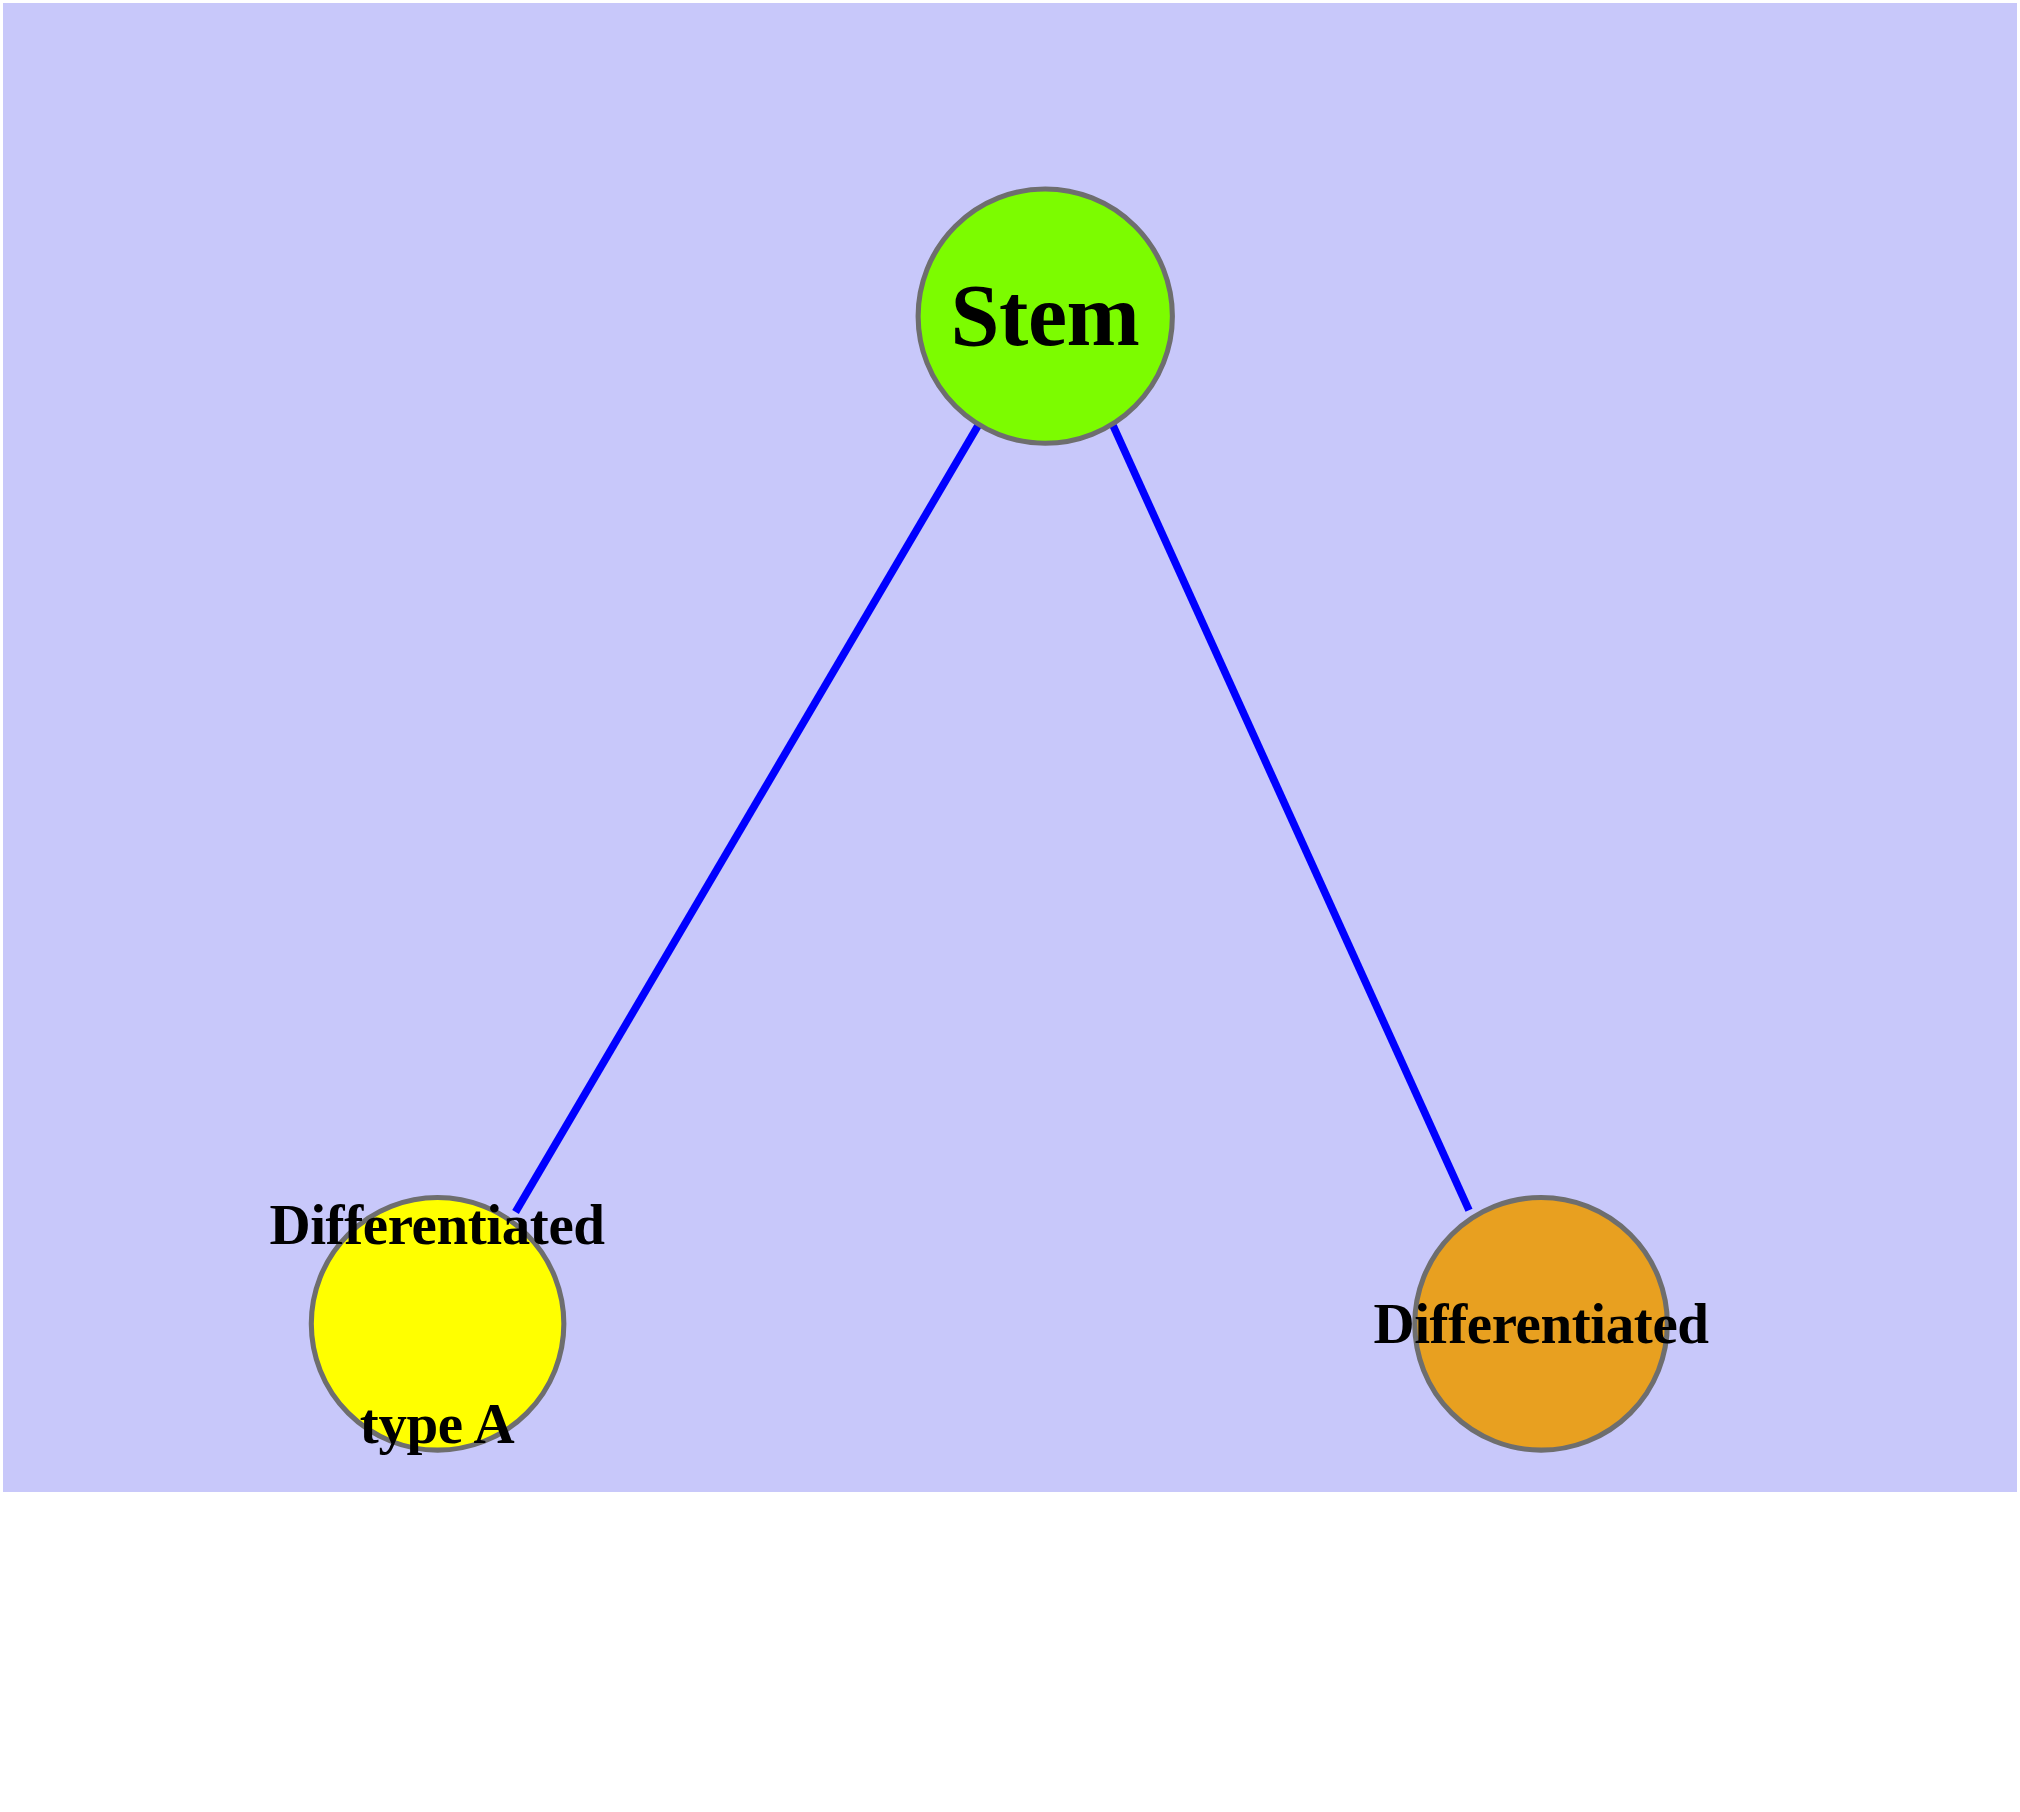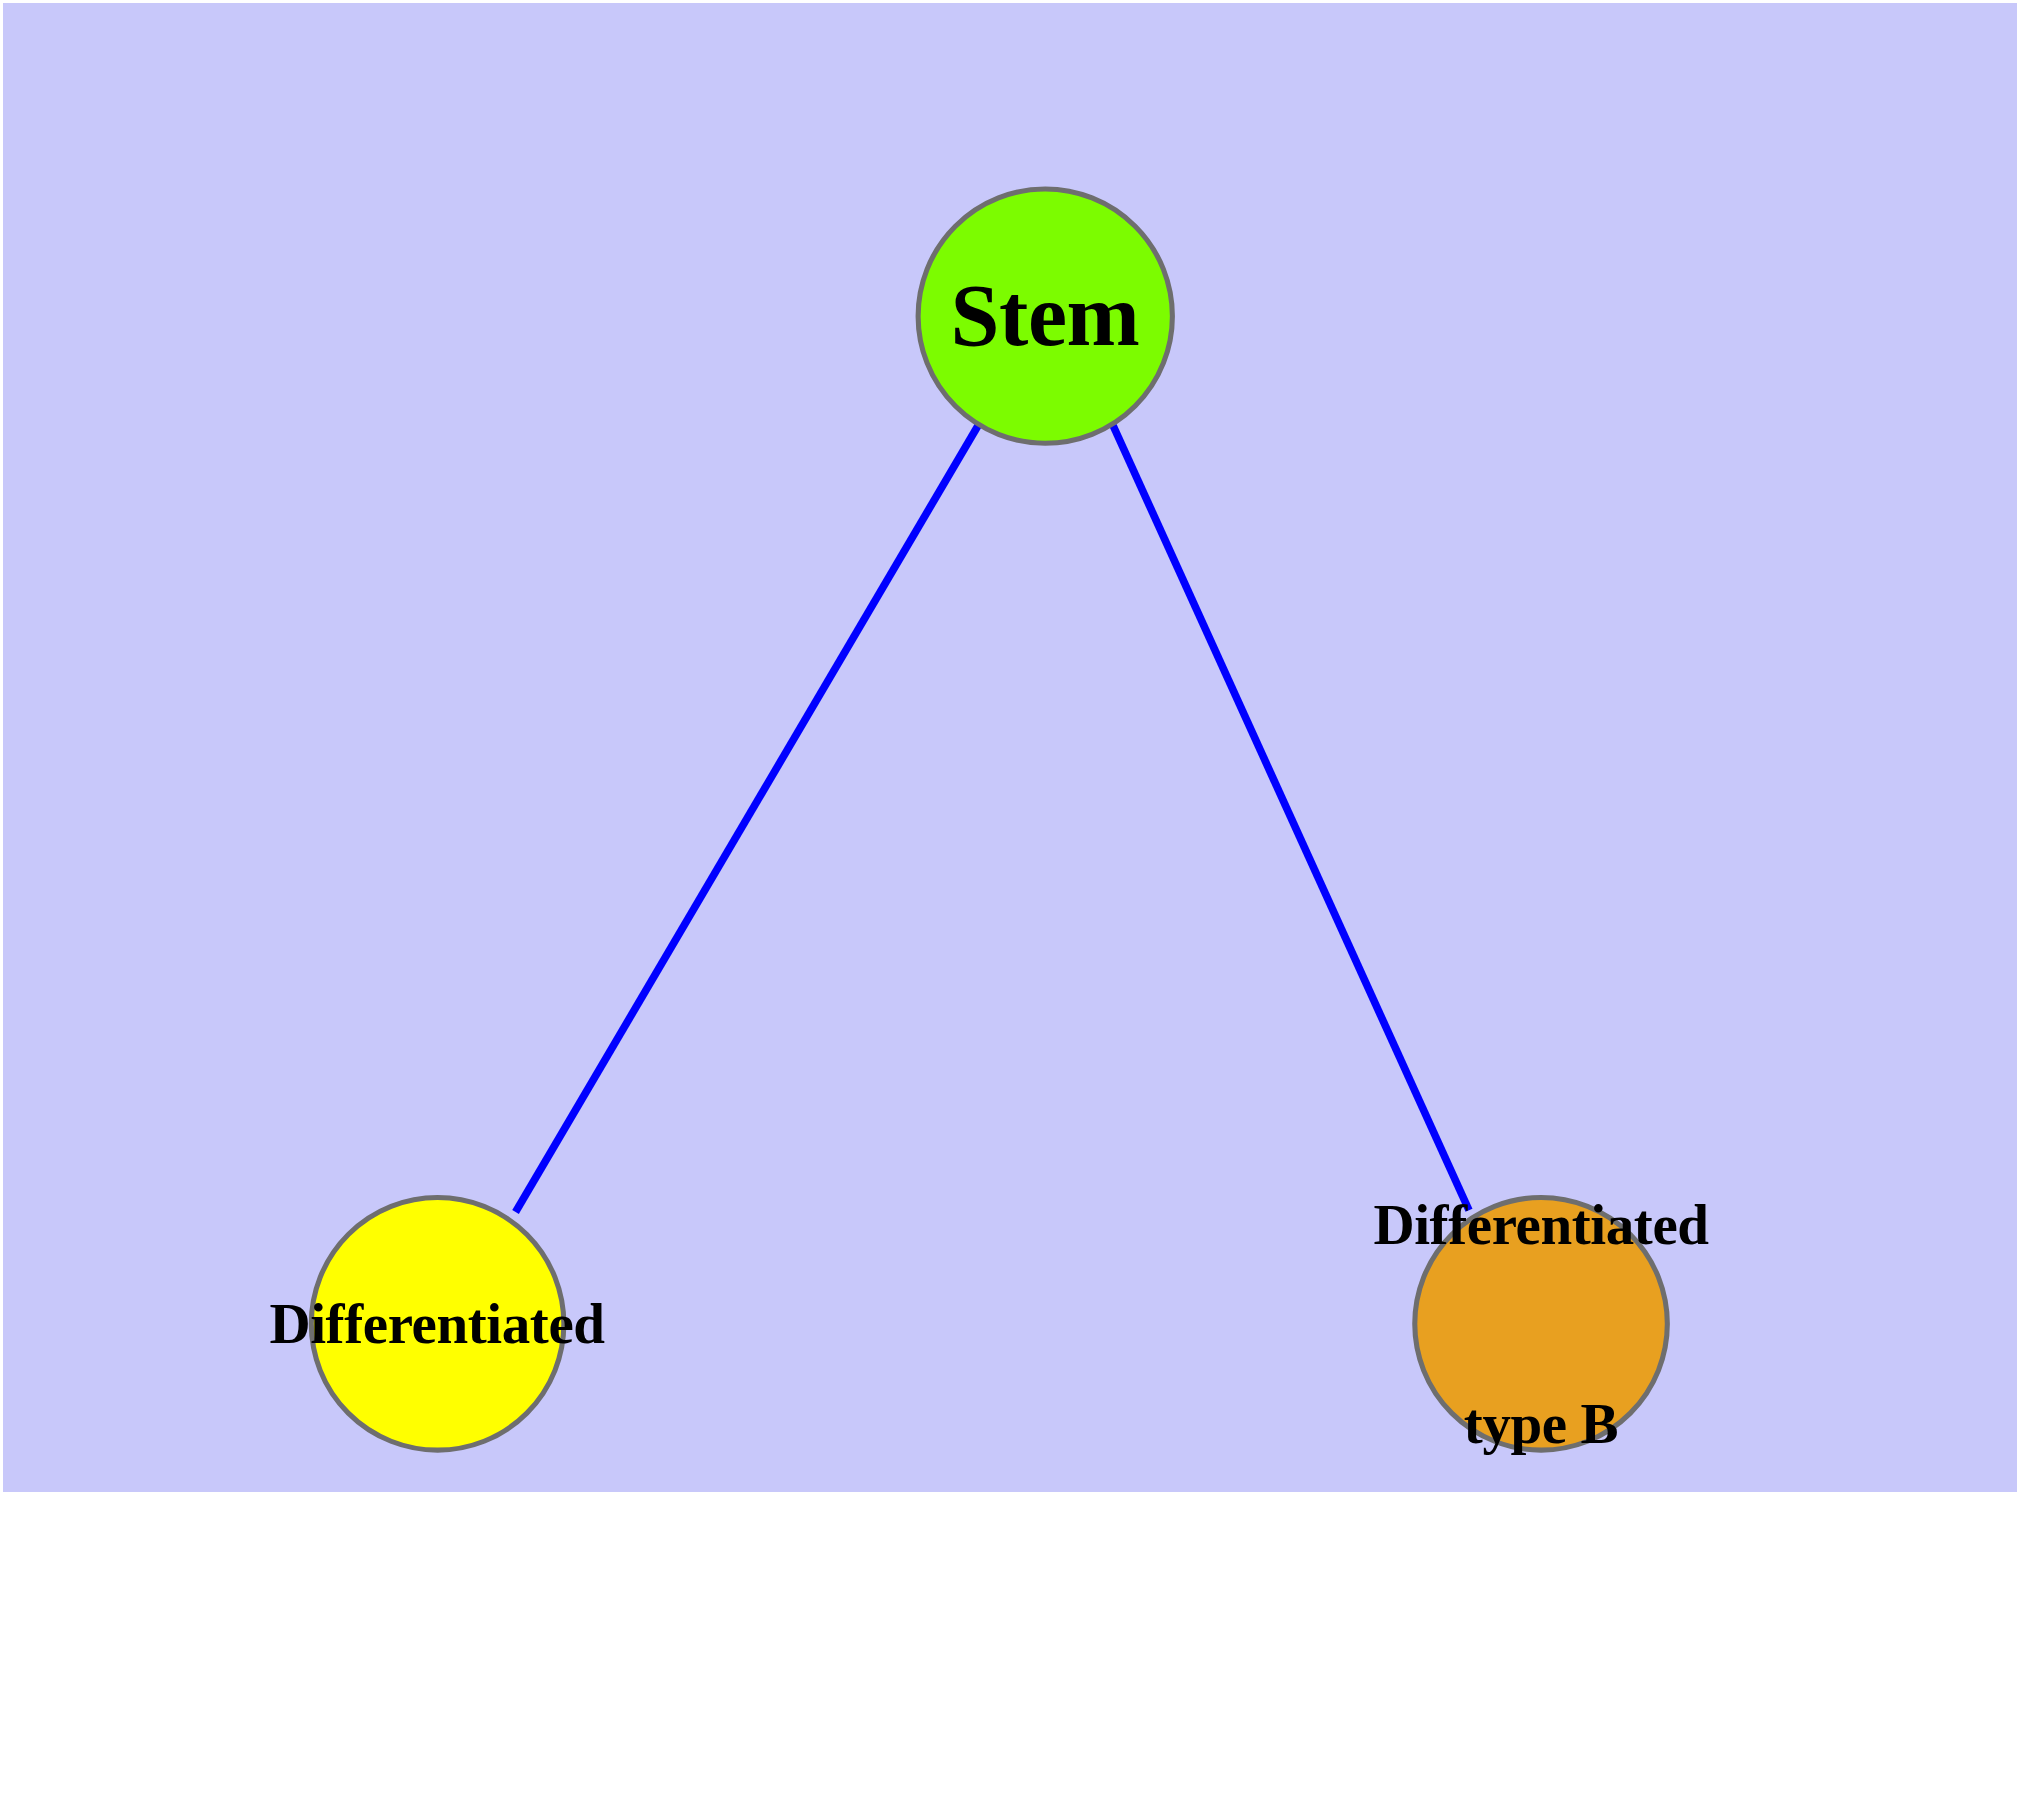--- a/index.html
+++ b/index.html
@@ -74,21 +74,21 @@
       <circle class="node-circle" cx="1818" cy="1562" r="149" fill="#e8a020" stroke="#6e6e6e"></circle>
     </g>
   </svg>
 
   <div class="node-label single" style="left: 1045px; top: 316px; color: rgb(0, 0, 0);">
     <div>Stem</div>
   </div>
 
   <div class="node-label double" style="left: 437px; top: 1324px; color: rgb(0, 0, 0);">
     <div>Differentiated</div>
+    <div>type A</div>
   </div>
 
   <div class="node-label double" style="left: 1541px; top: 1324px; color: rgb(0, 0, 0);">
     <div>Differentiated</div>
-    <div>type B</div>
   </div>
 
 </div>
 
 
 </body></html>

